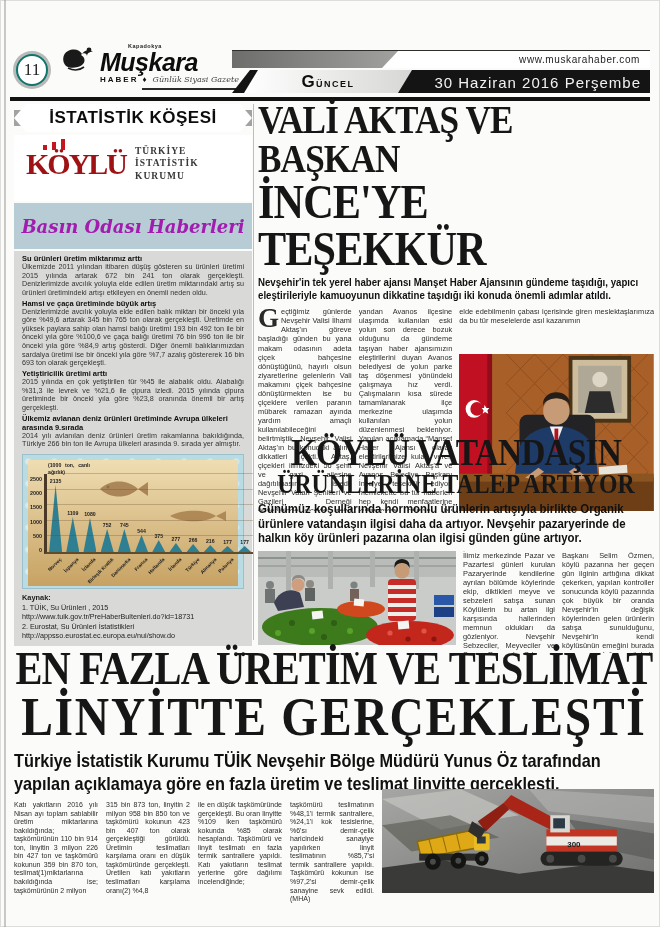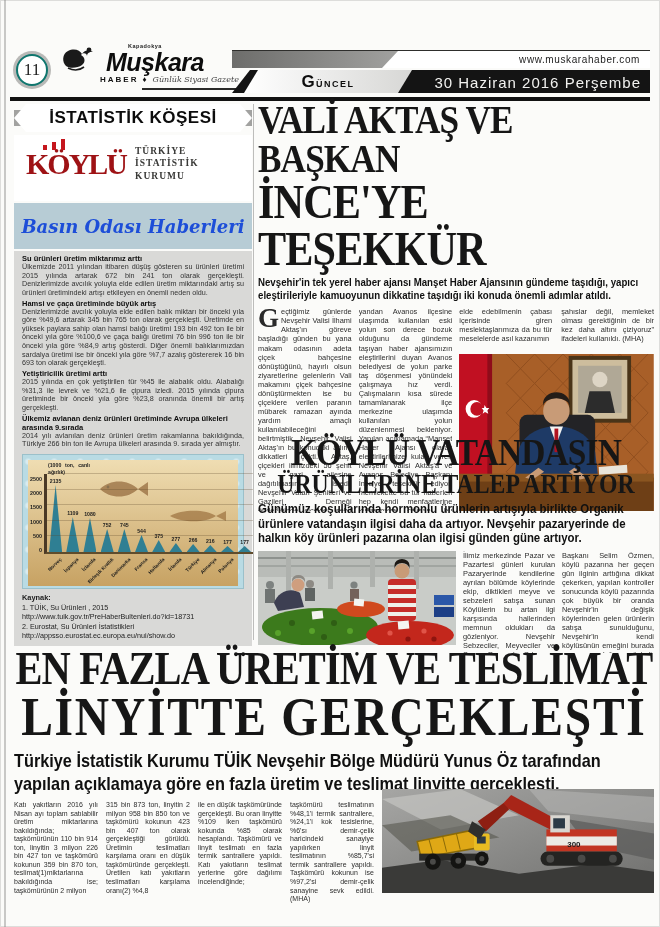--- a/index.html
+++ b/index.html
@@ -9,21 +9,21 @@
         box-shadow:inset 0 0 0 1px #dddddb;}
   .scan-edge{position:absolute;left:4px;top:0;bottom:0;width:2px;background:#8a8a88;opacity:.45;}
 
   
   .badge{position:absolute;left:16px;top:54px;width:32px;height:32px;border:2px solid #0f766e;
          border-radius:50%;box-shadow:0 0 0 3px #b9b9b7;display:flex;align-items:center;justify-content:center;
          font-family:Liberation Serif, serif;font-size:17px;color:#222;background:#fff;}
   .logo-block{position:absolute;left:60px;top:44px;display:flex;gap:4px;align-items:flex-start;}
   .logo-text{line-height:1;}
   .logo-top{font-size:5.5px;font-weight:bold;letter-spacing:.5px;margin-left:28px;}
-  .logo-name{font-size:25px;font-weight:900;font-style:italic;letter-spacing:-.5px;color:#0d0d0d;margin-left:6px;}
+  .logo-name{font-size:25px;font-weight:900;font-style:italic;letter-spacing:-.5px;color:#0d0d0d;}
   .logo-sub{font-size:8px;font-weight:bold;letter-spacing:2px;color:#111;margin-top:1px;display:flex;align-items:center;gap:4px;}
   .logo-slogan{font-family:"DejaVu Serif",serif;font-style:italic;font-weight:normal;letter-spacing:0;font-size:8px;color:#444;}
   .logo-rule{position:absolute;left:142px;top:88px;width:108px;height:2px;background:#2a2a28;}
   .web-bar{position:absolute;left:232px;top:50px;width:418px;height:18px;
            background:linear-gradient(90deg,#6d6d6b,#f0f0ee);border-top:1px solid #2e2e2c;}
   .web-panel{position:absolute;right:0;top:0;bottom:0;width:268px;background:#fff;
              clip-path:polygon(16px 0,100% 0,100% 100%,0 100%);
              display:flex;align-items:center;justify-content:flex-end;padding-right:10px;
              font-size:10px;letter-spacing:.6px;color:#1c1c1c;}
   .section-bar{position:absolute;left:232px;top:70px;width:418px;height:23px;background:#141414;
@@ -50,21 +50,21 @@
   .tuik-row{display:flex;align-items:center;gap:9px;}
   .tuik-mark{position:relative;font-family:"Liberation Serif",serif;font-weight:900;font-size:30px;
              color:#9e1215;letter-spacing:-2px;line-height:1;}
   .tuik-mark i{position:absolute;background:#c5161d;width:4px;font-style:normal;}
   .tuik-mark i.b1{height:5px;left:17px;top:-4px;}
   .tuik-mark i.b2{height:8px;left:26px;top:-7px;}
   .tuik-mark i.b3{height:11px;left:35px;top:-10px;}
   .tuik-name{font-family:"Liberation Serif",serif;font-size:9.5px;font-weight:bold;
              letter-spacing:1px;color:#3a3a38;line-height:1.3;}
   .band{background:#b7ccd5;height:46px;margin-top:2px;display:flex;align-items:center;justify-content:center;}
-  .band-text{font-family:"DejaVu Serif",serif;font-style:italic;font-weight:bold;font-size:18px;color:#1d4ed8;}
+  .band-text{font-family:"DejaVu Serif",serif;font-style:italic;font-weight:bold;font-size:18px;color:#a21caf;}
   .stat-body{background:#d9d9d7;margin-top:2px;padding:2px 8px 5px;font-size:7.2px;line-height:1.2;
              text-align:justify;color:#333;}
   .stat-body h4{margin:1px 0 0;font-size:7.5px;color:#0e0e0e;text-align:left;}
   .stat-body p{margin:0;}
 
   
   .chart-box{margin:5px 0 4px;background:#b9dbe4;border:1px solid #9bc0ca;padding:5px 5px 2px;
              background-image:radial-gradient(circle at 20% 30%,rgba(255,255,255,.45) 2px,transparent 4px),
                               radial-gradient(circle at 70% 60%,rgba(255,255,255,.35) 2px,transparent 4px);
              background-size:26px 22px,34px 26px;position:relative;}
@@ -317,21 +317,20 @@
     <div class="hl v-h2 cx">İNCE'YE TEŞEKKÜR</div>
     <div class="subhead v-sub cx">Nevşehir'in tek yerel haber ajansı Manşet Haber Ajansının gündeme taşıdığı, yapıcı eleştirileriyle kamuoyunun dikkatine taşıdığı iki konuda önemli adımlar atıldı.</div>
     <div class="v-body">
       <div class="v-col body-text">
         <span class="dc">G</span><span>eçtiğimiz günlerde Nevşehir Valisi İlhami Aktaş'ın göreve başladığı günden bu yana makam odasının adeta çiçek bahçesine dönüştüğünü, hayırlı olsun ziyaretlerine gelenlerin Vali makamını çiçek bahçesine dönüştürmekten ise bu çiçeklere verilen paranın mübarek ramazan ayında yardım amaçlı kullanılabileceğini belirtmiştik. Nevşehir Valisi Aktaş'ın bu konudaki adımı dikkatleri çekti. Aktaş, çiçekleri ilimizdeki 56 şehit ve gazi ailesine dağıtılmasını istedi. Nevşehir Vatan Şehitleri ve Gazileri Derneği önderliğinde çiçekler şehit ve gazi ailelerine ulaştırılmaya başlandı. Öte</span>
       </div>
       <div class="v-col body-text">yandan Avanos ilçesine ulaşımda kullanılan eski yolun son derece bozuk olduğunu da gündeme taşıyan haber ajansımızın eleştirilerini duyan Avanos belediyesi de yolun parke taş döşenmesi yönündeki çalışmaya hız verdi. Çalışmaların kısa sürede tamamlanarak ilçe merkezine ulaşımda kullanılan yolun düzenlenmesi bekleniyor. Yapılan açıklamada “Manşet Haber Ajansı olarak eleştirilerimize kulak veren Nevşehir Valisi Aktaş'a ve Avanos Belediye Başkanı İnce'ye teşekkür ediyor, memlekette bu tür haberleri hep kendi menfaatlerine kullanmaya çalışan, bu eleştirilerden bir menfaat</div>
       <div class="v-right">
         <div class="v-r-cols">
           <div class="body-text">elde edebilmenin çabası içerisinde giren meslektaşlarımıza da bu tür meselelerde asıl kazanımın</div>
-          <div class="body-text">şahıslar değil, memleket olması gerektiğinin de bir kez daha altını çiziyoruz” ifadeleri kullanıldı. (MHA)</div>
         </div>
         <div class="photo-governor">
           <svg viewBox="0 0 206 160" preserveAspectRatio="none">
             <rect width="206" height="160" fill="#a85f28"></rect>
             <g stroke="#7d4218" stroke-width="1" opacity=".55" fill="none">
               <path d="M50,0 L80,30 L50,60 L80,90 L50,120 L80,150"></path>
               <path d="M80,0 L110,30 L80,60 L110,90 L80,120 L110,150"></path>
               <path d="M110,0 L140,30 L110,60 L140,90 L110,120 L140,150"></path>
               <path d="M140,0 L170,30 L140,60 L170,90 L140,120 L170,150"></path>
               <path d="M170,0 L200,30 L170,60 L200,90 L170,120 L200,150"></path>

